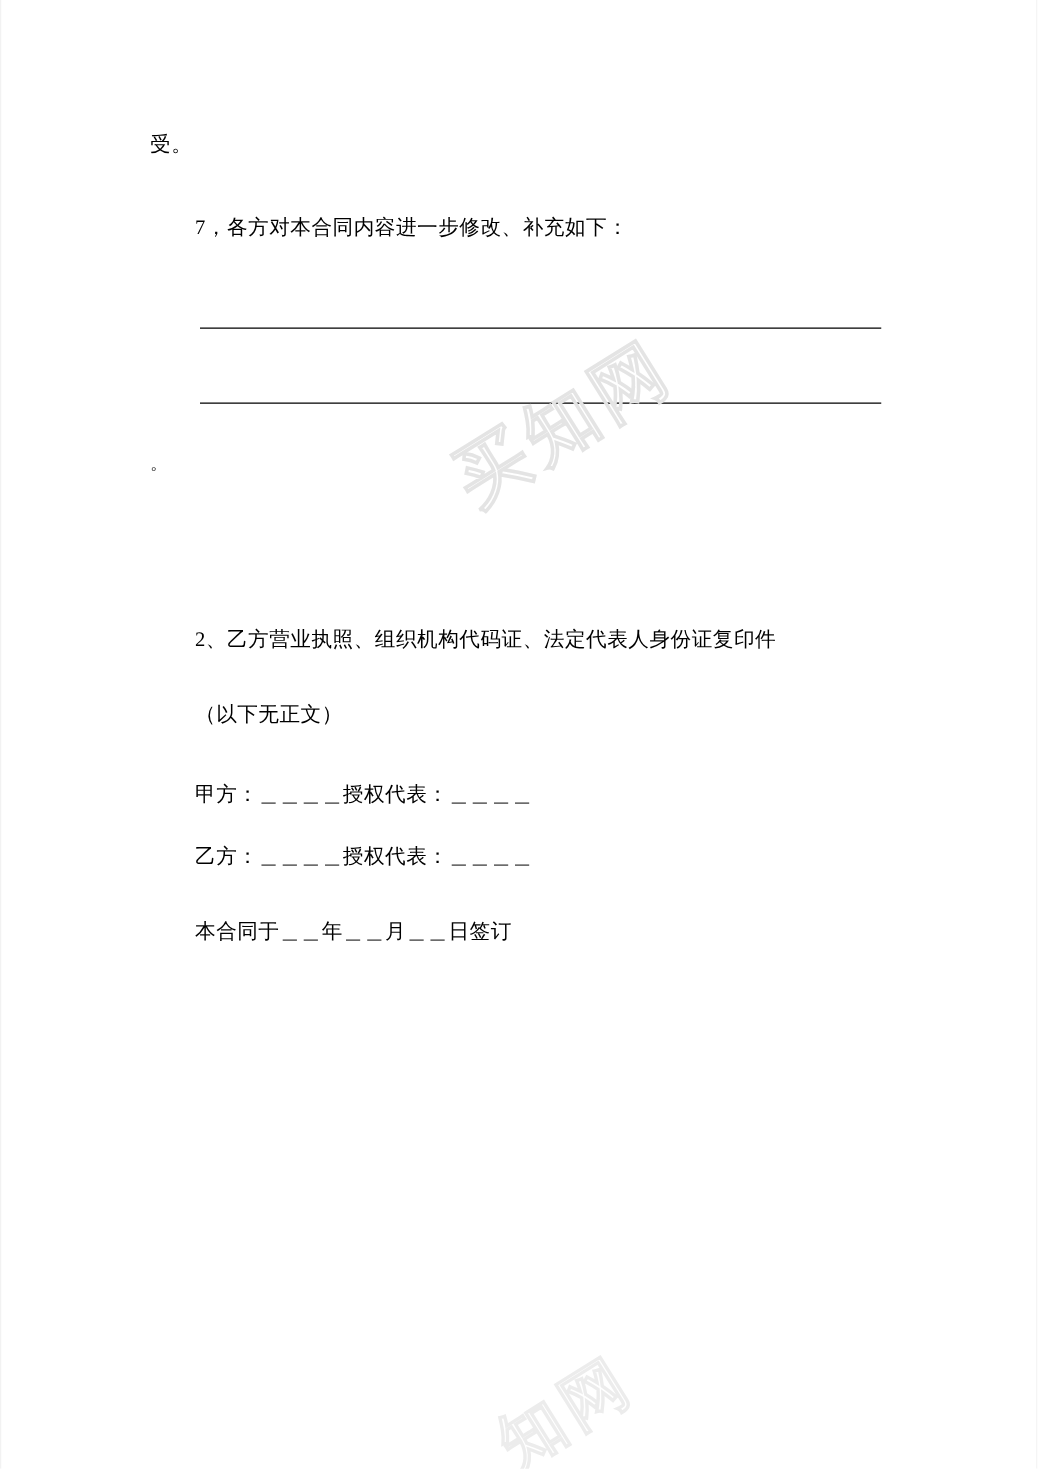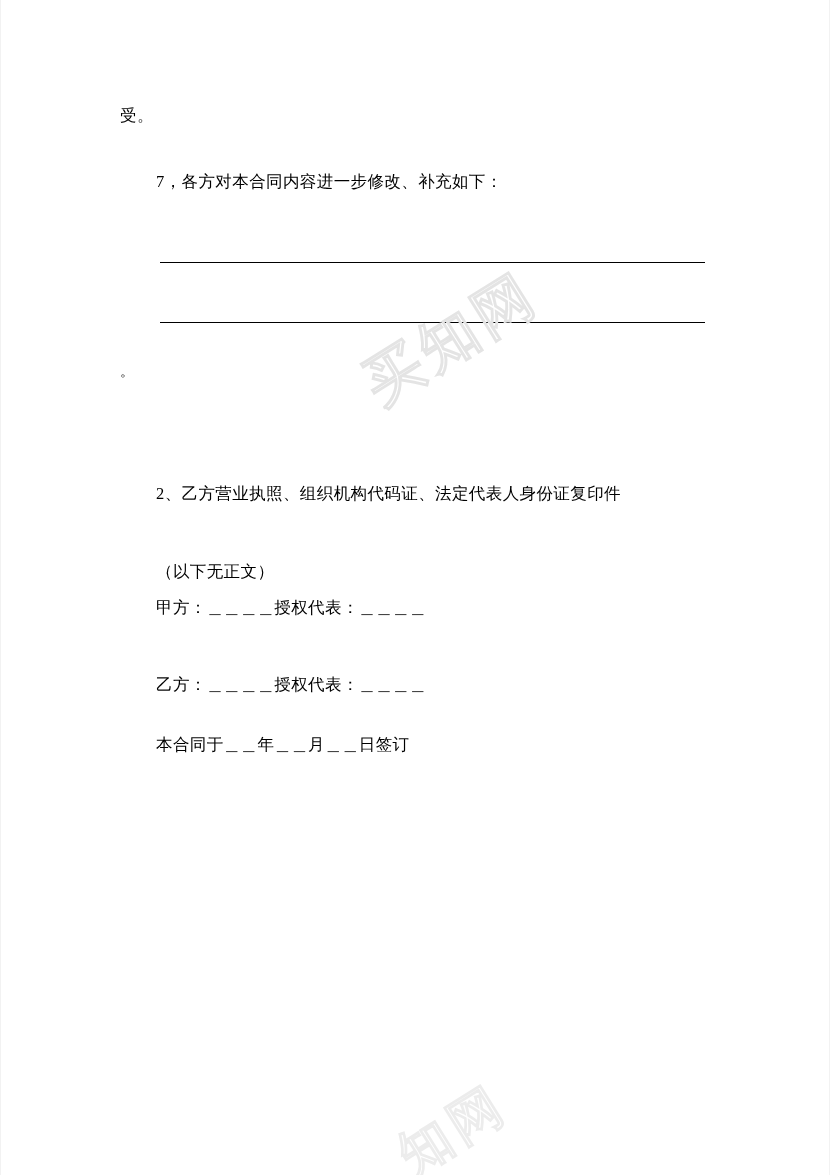--- a/index.html
+++ b/index.html
@@ -111,25 +111,25 @@
 
     <div class="line indent-1" style="top:170px;">7，各方对本合同内容进一步修改、补充如下：</div>
 
     <div class="rule" style="left:160px; top:262px; width:545px;"></div>
 
     <div class="rule" style="left:160px; top:322px; width:545px;"></div>
 
     <div class="tiny-dot" style="left:120px; top:364px;">。</div>
 
 
-    <div class="line indent-1" style="top:482px;">2、乙方营业执照、组织机构代码证、法定代表人身份证复印件</div>
+    <div class="line indent-1" style="top:500px;">2、乙方营业执照、组织机构代码证、法定代表人身份证复印件</div>
 
     <div class="line indent-1" style="top:560px;">（以下无正文）</div>
 
-    <div class="line indent-1" style="top:596px;">甲方：＿＿＿＿授权代表：＿＿＿＿</div>
+    <div class="line indent-1" style="top:624px;">甲方：＿＿＿＿授权代表：＿＿＿＿</div>
 
     <div class="line indent-1" style="top:673px;">乙方：＿＿＿＿授权代表：＿＿＿＿</div>
 
     <div class="line indent-1" style="top:733px;">本合同于＿＿年＿＿月＿＿日签订</div>
 
   </div>
 
   <div class="watermark wm-1">买知网</div>
 
   <div class="watermark wm-2">知网</div>

